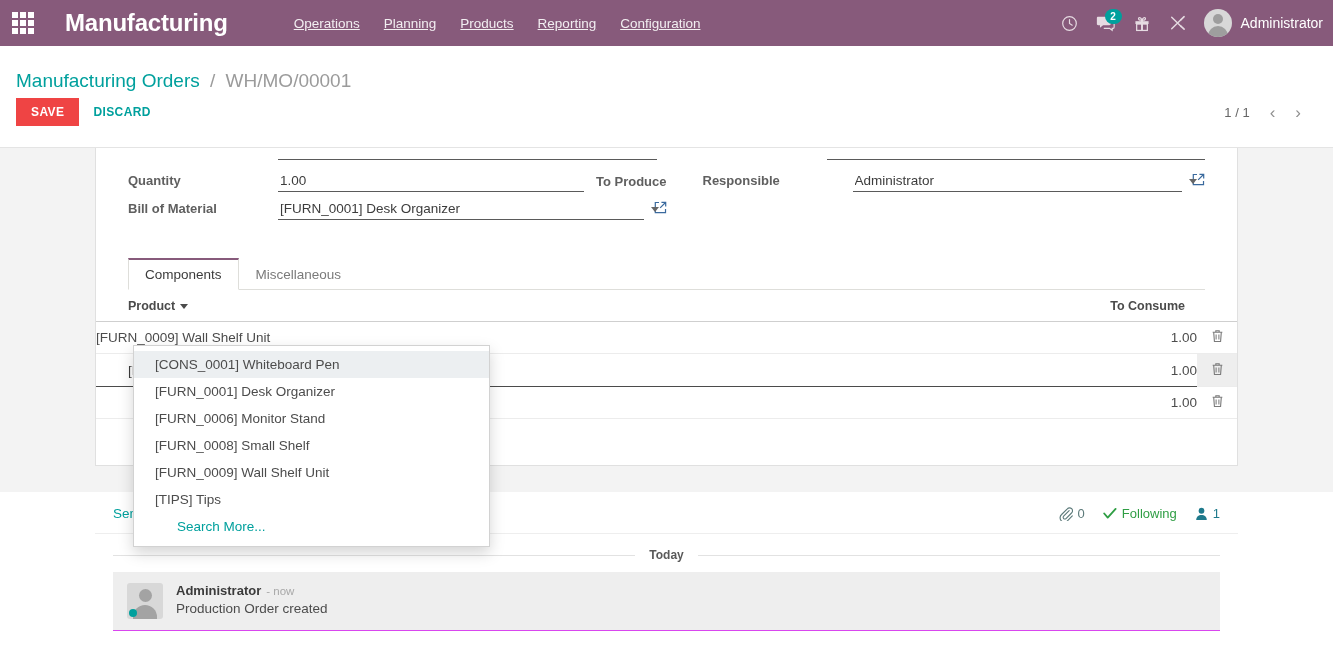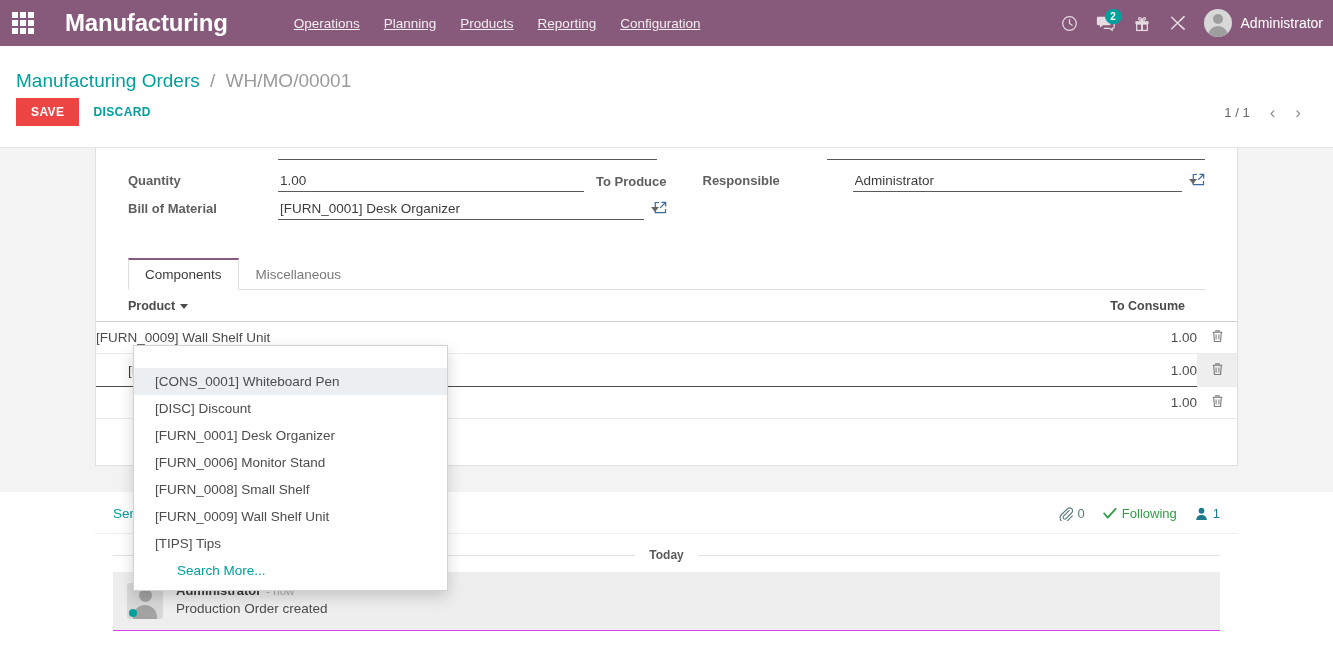--- a/index.html
+++ b/index.html
@@ -333,26 +333,26 @@
     border-top: 5px solid #555;
     margin-left: 10px;
   }
   .trash { cursor: pointer; display:inline-block; }
 
   
   .autocomplete {
     position: absolute;
     left: 133px;
     top: 345px;
-    width: 315px;
+    width: 357px;
     background: #ffffff;
     border: 1px solid #d2d2d2;
     box-shadow: 0 6px 14px rgba(0,0,0,0.17);
     z-index: 90;
-    padding: 22px 0 6px 0;
+    padding: 5px 0 6px 0;
   }
   .ac-item {
     padding: 6px 10px 6px 21px;
     font-size: 13.5px;
     color: #4c4c4c;
     cursor: pointer;
     white-space: nowrap;
   }
   .ac-item.active { background: #eceff1; }
   .ac-more {
@@ -694,20 +694,19 @@
       <div class="msg-author">
         <span>Administrator</span><span class="msg-time">- now</span>
       </div>
       <div class="msg-text">Production Order created</div>
     </div>
   </div>
 </div>
 
 <div class="autocomplete">
   <div class="ac-item active">[CONS_0001] Whiteboard Pen</div>
-  <div class="ac-item">[DISC] Discount</div>
   <div class="ac-item">[FURN_0001] Desk Organizer</div>
   <div class="ac-item">[FURN_0006] Monitor Stand</div>
   <div class="ac-item">[FURN_0008] Small Shelf</div>
   <div class="ac-item">[FURN_0009] Wall Shelf Unit</div>
   <div class="ac-item">[TIPS] Tips</div>
   <div class="ac-more">Search More...</div>
 </div>
 
 </body></html>

